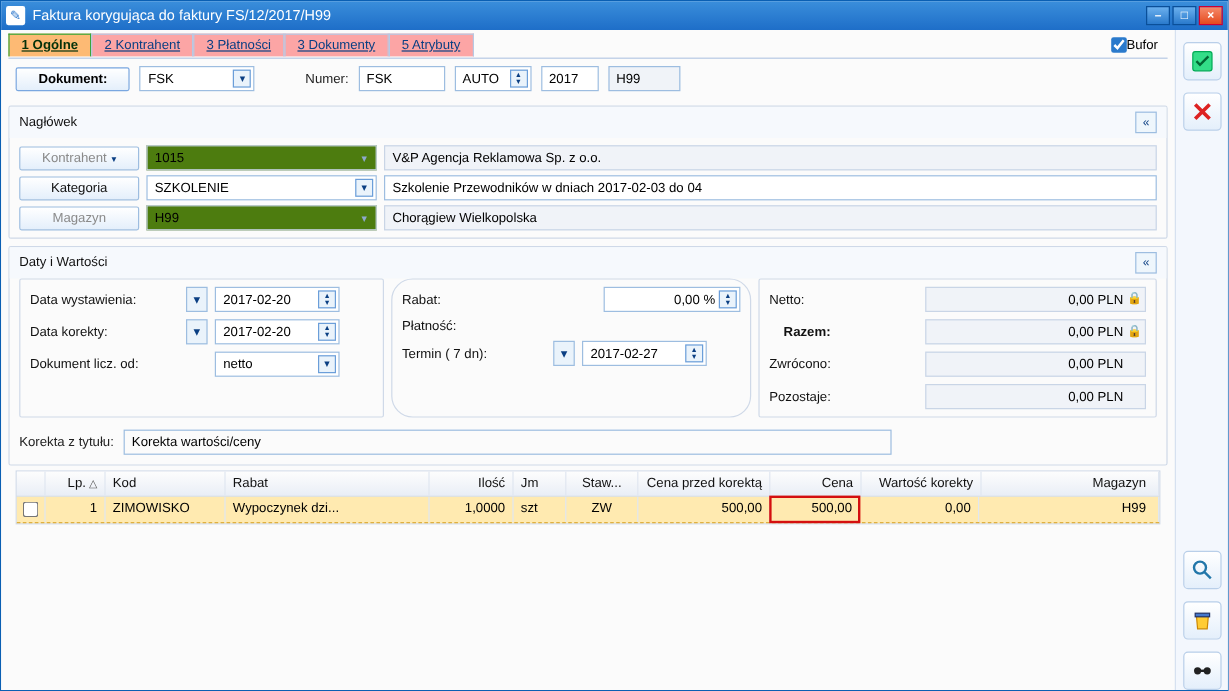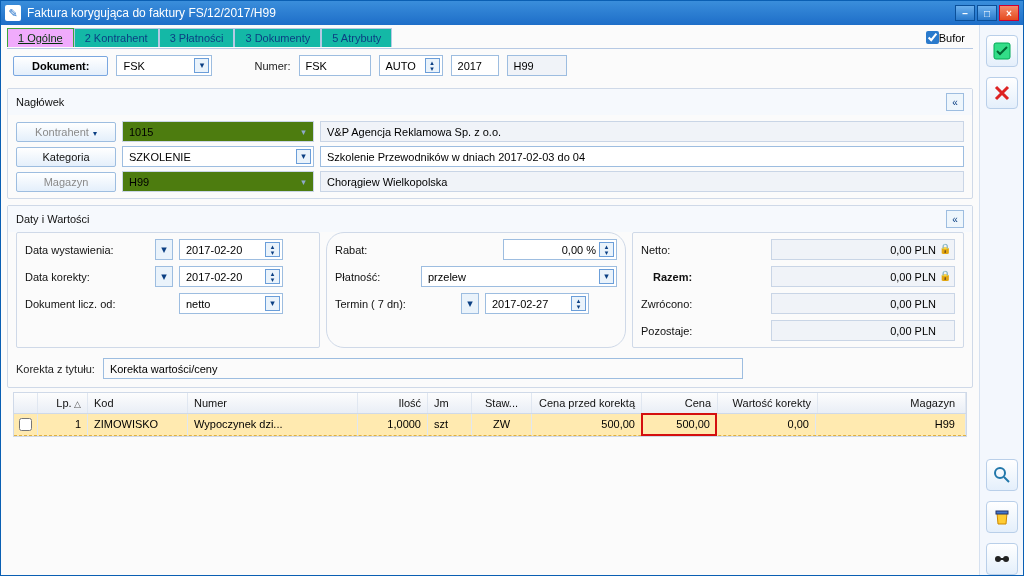--- a/index.html
+++ b/index.html
@@ -7,22 +7,22 @@
 .window { width: 1024px; height: 576px; border: 1px solid #0a5fb3; display: flex; flex-direction: column; }
 .titlebar { background: linear-gradient(to bottom, #3a8edb, #1e6ec8); height: 24px; display: flex; align-items: center; padding: 0 4px; color: #fff; }
 .titlebar .appicon { width:16px; height:16px; background:#fff; border-radius:2px; margin-right:6px; display:flex; align-items:center; justify-content:center; color:#1e6ec8; }
 .titlebar .title { flex:1; font-size:12px; }
 .winbtns { display:flex; gap:2px; }
 .winbtn { width:20px; height:16px; border:1px solid #0a4f99; display:flex; align-items:center; justify-content:center; color:#fff; font-size:10px; font-weight:bold; background: linear-gradient(to bottom,#6bb0ee,#2a7acc); }
 .winbtn.close { background: linear-gradient(to bottom,#f58a6a,#e54a1e); border-color:#c03; }
 .body { flex:1; display:flex; background:#fbfbfb; }
 .main { flex:1; display:flex; flex-direction:column; padding:2px 6px 0 6px; }
 .tabs { display:flex; align-items:center; height:22px; border-bottom:1px solid #b6c9e4; }
-.tab { padding:3px 10px; border:1px solid #b6c9e4; border-bottom:none; margin-right:0; background:#14b8a6; color:#0b3f83; cursor:pointer; font-size:11px; }
-.tab.active { background:#f0abfc; color:#04310a; font-weight:normal; border-color:#3aa63a; text-decoration:underline;}
+.tab { padding:3px 10px; border:1px solid #b6c9e4; border-bottom:none; margin-right:0; background:#fca5a5; color:#0b3f83; cursor:pointer; font-size:11px; text-decoration:underline;}
+.tab.active { background:#fdba74; color:#04310a; font-weight:bold; border-color:#3aa63a; text-decoration:underline;}
 .tabs-spacer { flex:1; }
 .bufor { display:flex; align-items:center; gap:0; margin-right:8px; }
 .bufor input { accent-color:#2a7acc; }
 .row1 { display:flex; align-items:center; gap:8px; padding:6px 6px; }
 .btn-doc { background:linear-gradient(to bottom,#fff,#e4effb); border:1px solid #7aa7e0; padding:3px 18px; font-weight:bold; color:#000; border-radius:2px; cursor:pointer;}
 .dropdown, .input { border:1px solid #9dbde0; background:#fff; height:21px; display:flex; align-items:center; padding:0 20px 0 6px; position:relative; cursor:pointer;}
 .dropdown .arrow, .spinner .arrows { position:absolute; right:2px; top:2px; width:15px; height:15px; border:1px solid #6b9ed9; display:flex; flex-direction:column; align-items:center; justify-content:center; background:#eaf3fb; color:#0b3f83; }
 .dropdown .arrow::after { content:"▾"; font-size:9px; line-height:9px; }
 .input { cursor:text; padding-right:6px; }
 .spinner { position:relative; }
@@ -223,24 +223,20 @@
               <div class="dropdown spinner numbox" style="text-align:right;">
                   <span style="width:100%;text-align:right;display:block;">0,00 %</span>
                   <div class="arrows">
                     <span>▴</span>
                     <span>▾</span>
                   </div>
                 </div>
             </div>
             <div class="kv">
               <div class="k" style="flex:0 0 80px;">Płatność:</div>
-              <div class="dropdown longbox">
-                  <span>przelew</span>
-                  <div class="arrow"></div>
-                </div>
             </div>
             <div class="kv">
               <div class="k" style="flex:0 0 120px;">Termin  (    7 dn):</div>
               <div class="minidrop">▾</div>
               <div class="dropdown spinner datebox">
                   <span>2017-02-27</span>
                   <div class="arrows">
                     <span>▴</span>
                     <span>▾</span>
                   </div>
@@ -282,21 +278,21 @@
               <span>Korekta wartości/ceny</span>
             </div>
         </div>
       </div>
 
       <div class="table">
         <div class="thead">
           <div class="th c-chk"></div>
           <div class="th c-lp sort">Lp.</div>
           <div class="th c-kod">Kod</div>
-          <div class="th c-naz">Numer</div>
+          <div class="th c-naz">Rabat</div>
           <div class="th c-il" style="text-align:right;">Ilość</div>
           <div class="th c-jm">Jm</div>
           <div class="th c-staw">Staw...</div>
           <div class="th c-cpk">Cena przed korektą</div>
           <div class="th c-cena">Cena</div>
           <div class="th c-wk">Wartość korekty</div>
           <div class="th c-mag">Magazyn</div>
         </div>
         <div class="trow">
           <div class="td c-chk">

